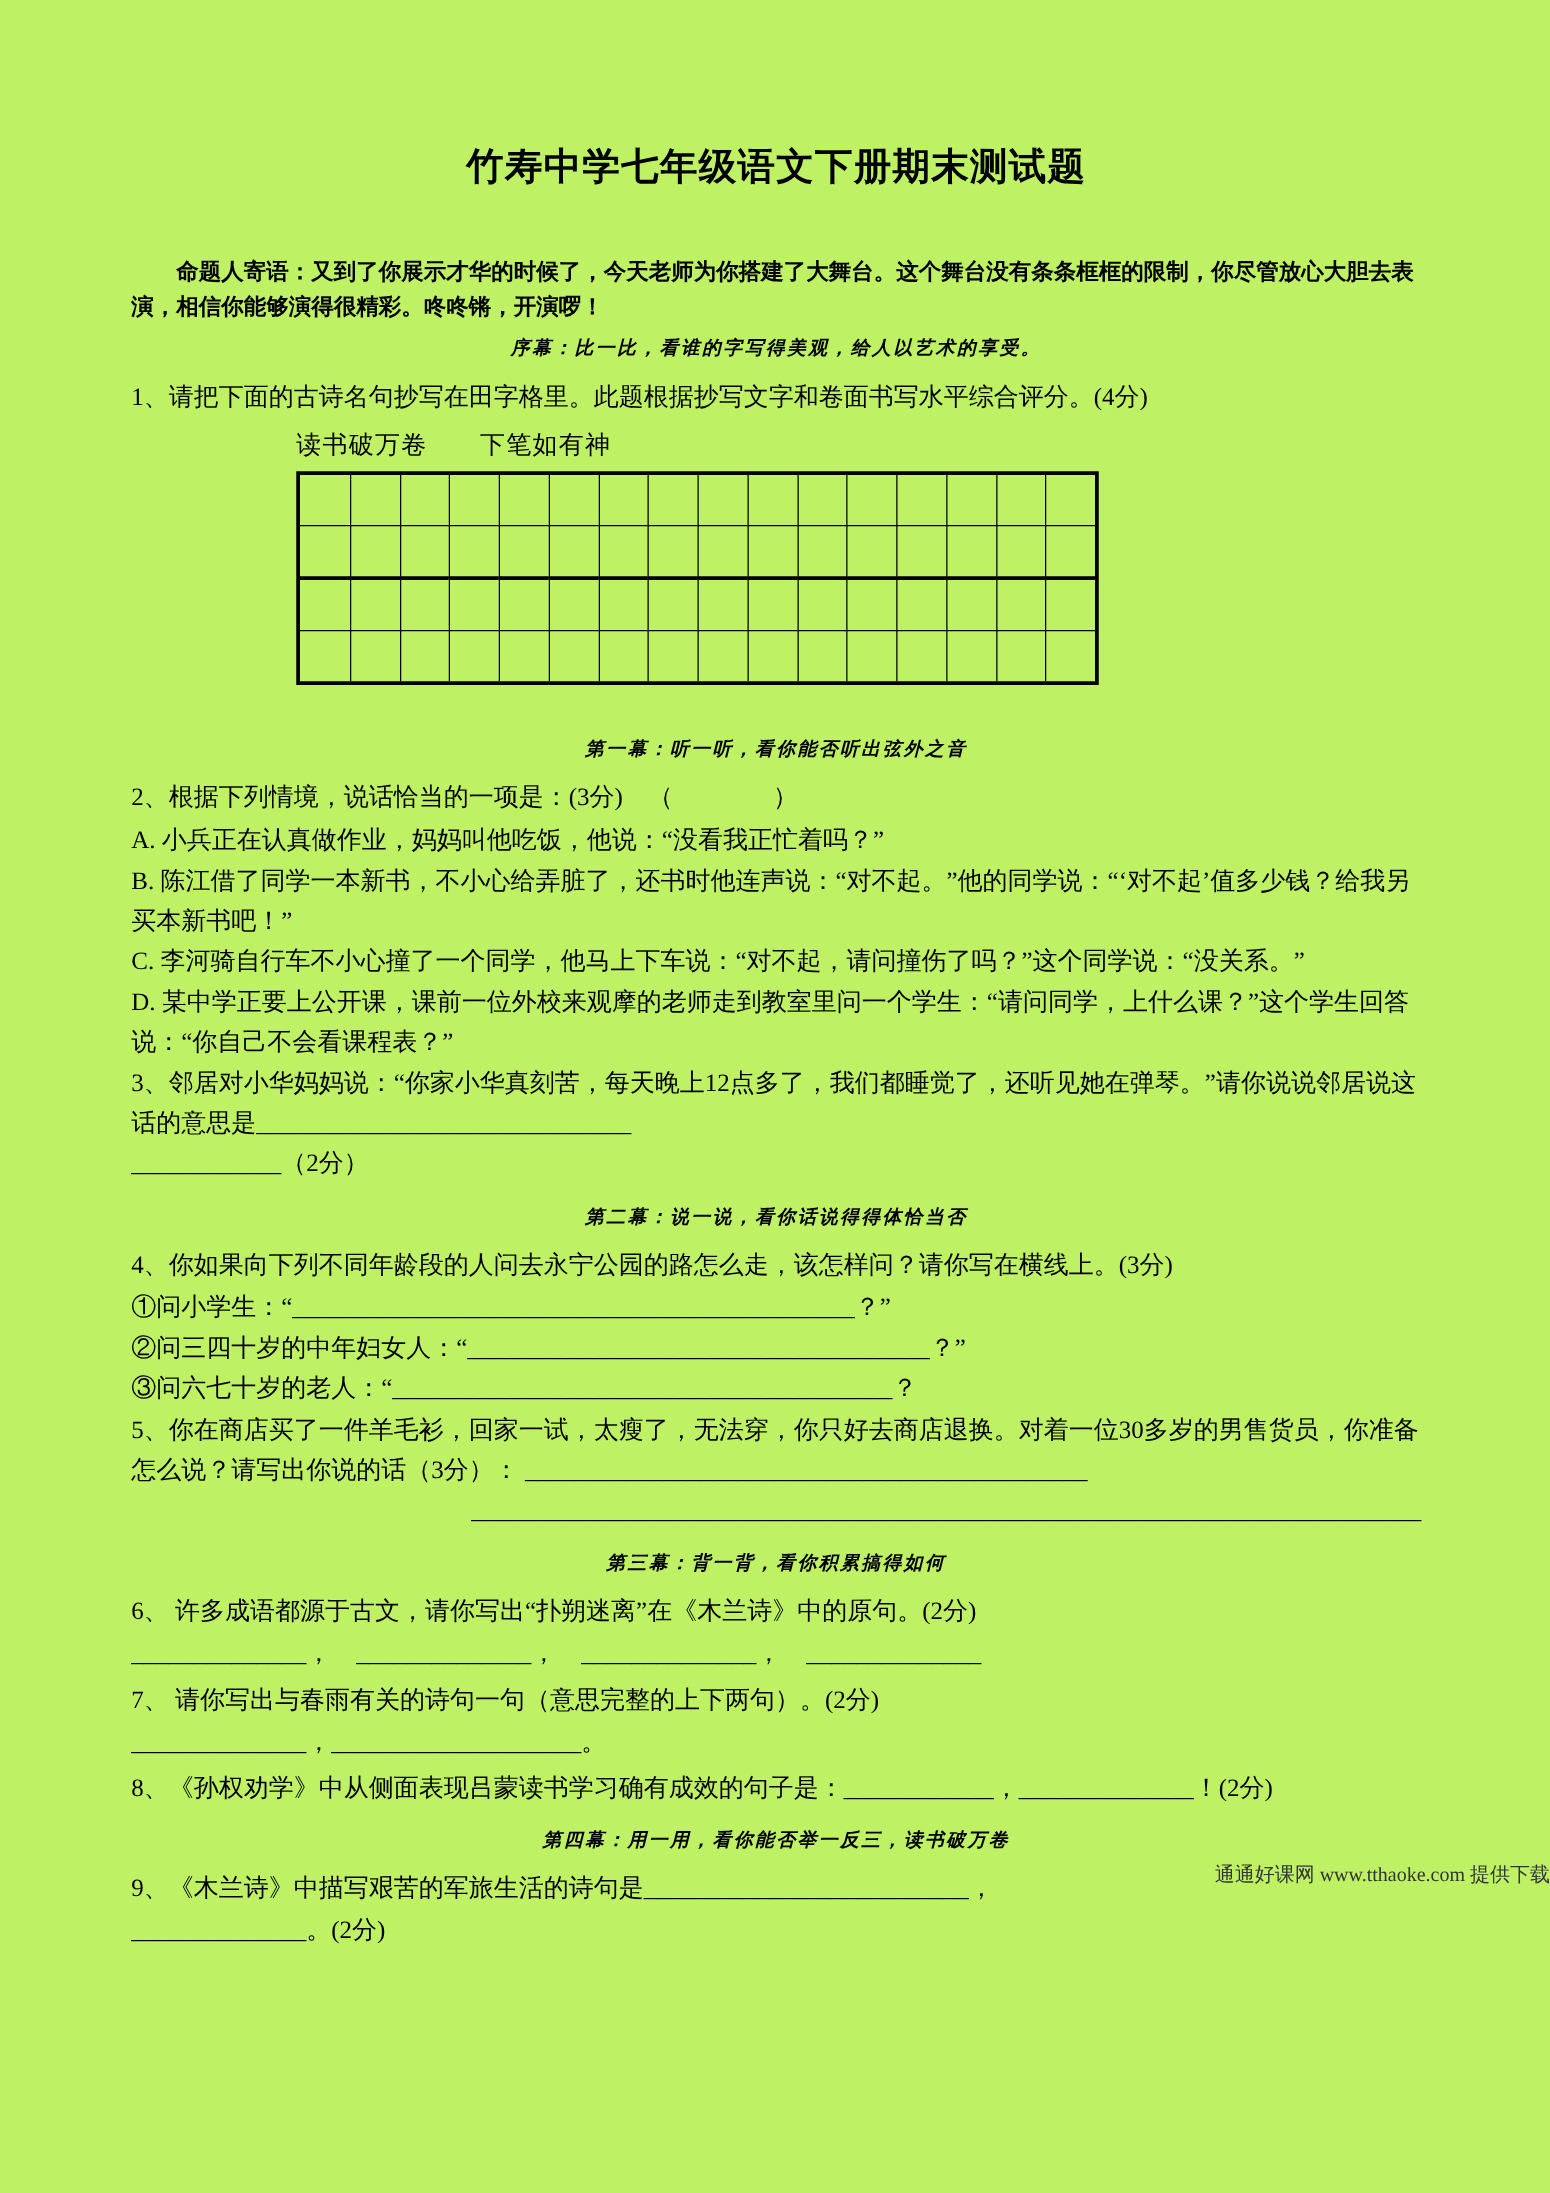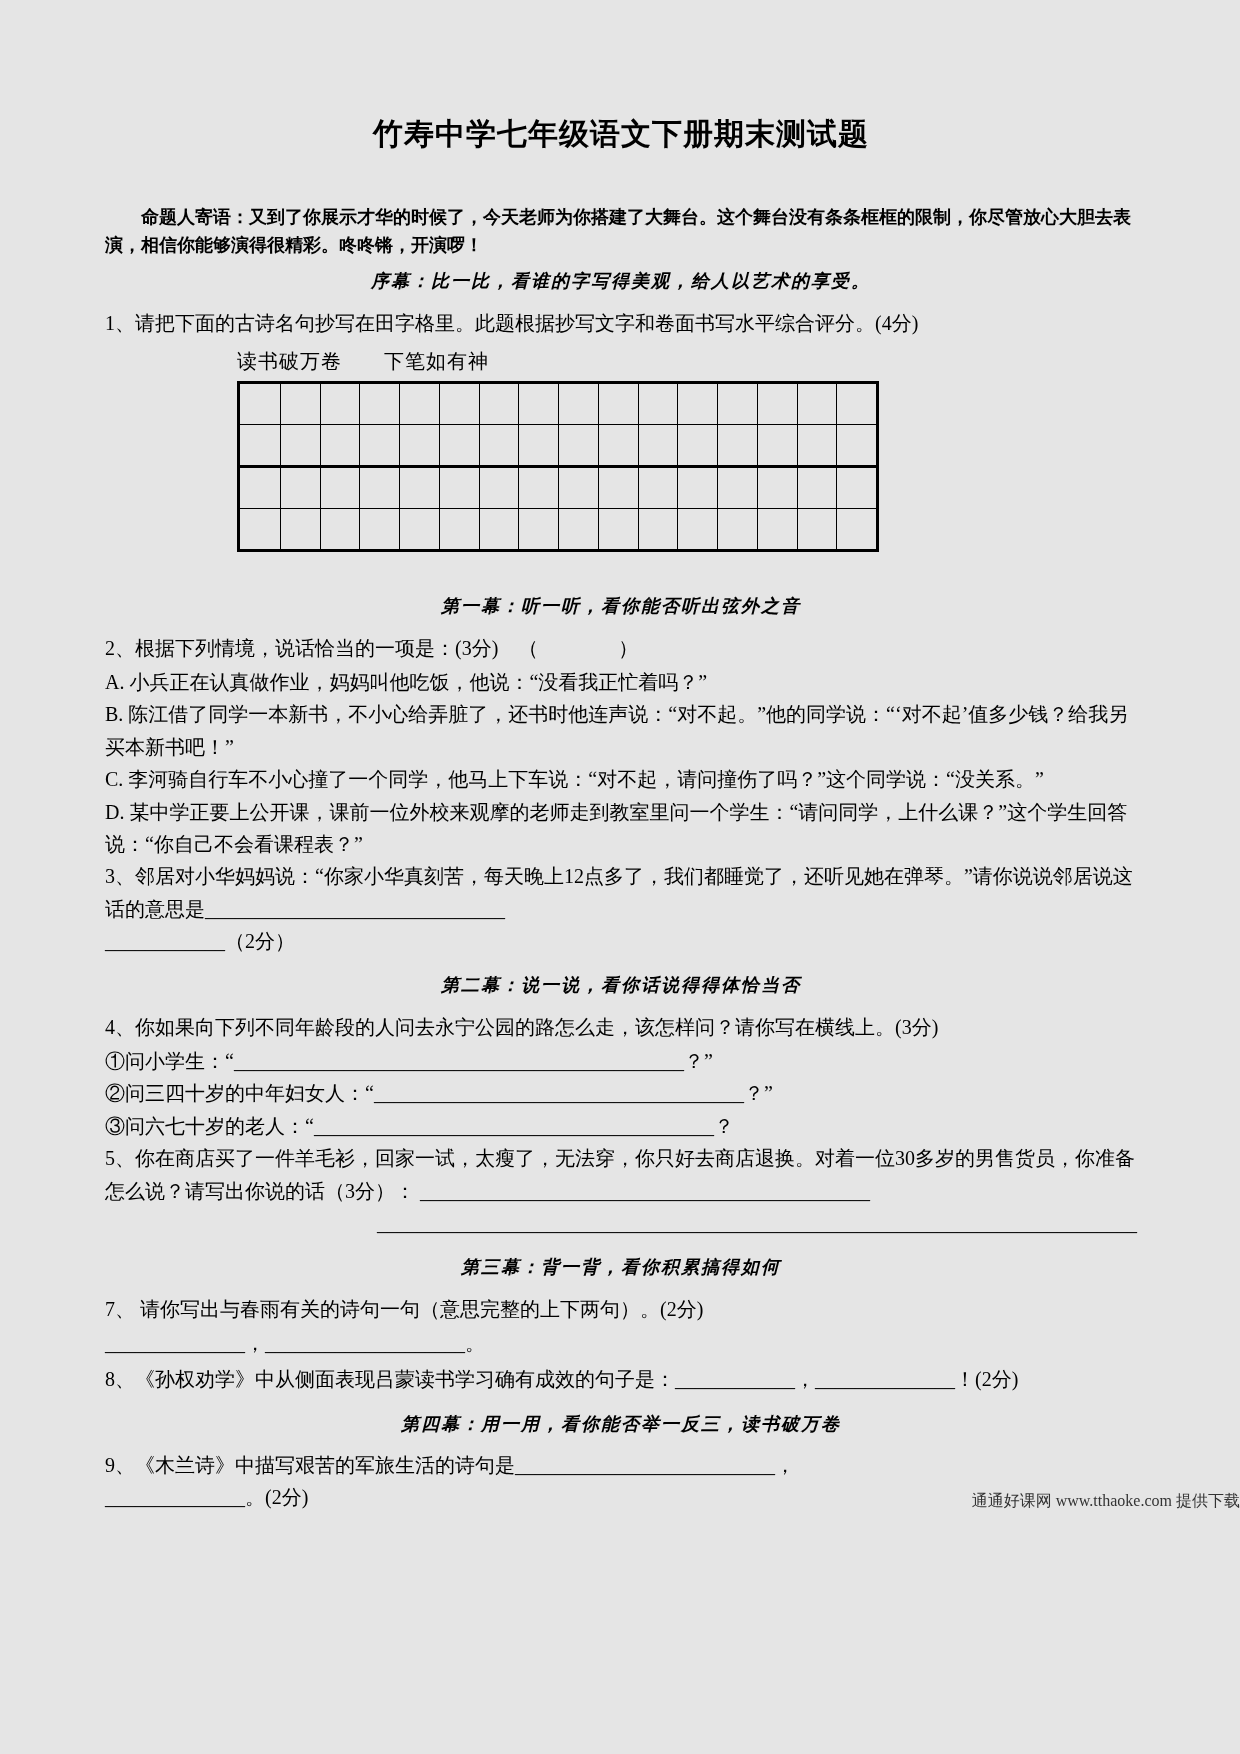--- a/index.html
+++ b/index.html
@@ -1,20 +1,20 @@
 <!DOCTYPE html>
 <html><head>
 <meta charset="utf-8">
 <style>
   html,body{margin:0;padding:0;background:#ffffff;}
   .page{
     position:relative;
     width:1240px;height:1754px;
     margin:0 auto;
-    background:#e5e5e5;
+    background:#bef264;
     color:#000;
     font-family:"Liberation Serif","DejaVu Serif",serif;
     font-size:20px;
     line-height:1.62;
     box-sizing:border-box;
     padding:96px 103px 0 105px;
     overflow:hidden;
   }
   .doc-title{
     text-align:center;
@@ -27,21 +27,21 @@
     font-weight:bold;
     font-size:18px;
     text-indent:2em;
     margin:0 0 4px 0;
     line-height:1.58;
   }
   .script-heading{
     text-align:center;
     font-weight:bold;
     font-style:italic;
-    font-size:18px;
+    font-size:15px;
     letter-spacing:2px;
     margin:8px 0 10px 0;
   }
   p{margin:0;}
   .stem{margin:4px 0 2px 0;}
   .copy-text{margin:6px 0 4px 132px; letter-spacing:1px;}
   .copy-grid{
     display:grid;
     width:636px;
     border:3px solid #000;
@@ -170,20 +170,24 @@
     <p>③问六七十岁的老人：“________________________________________？</p>
   </div>
 
   <div>
     <p>5、你在商店买了一件羊毛衫，回家一试，太瘦了，无法穿，你只好去商店退换。对着一位30多岁的男售货员，你准备怎么说？请写出你说的话（3分）： _____________________________________________</p>
     <p class="rule-line">____________________________________________________________________________</p>
   </div>
 
   <p class="script-heading act">第三幕：背一背，看你积累搞得如何</p>
 
+  <div>
+    <p class="stem">6、 许多成语都源于古文，请你写出“扑朔迷离”在《木兰诗》中的原句。(2分)</p>
+    <p>______________，　______________，　______________，　______________</p>
+  </div>
 
   <div>
     <p class="stem">7、 请你写出与春雨有关的诗句一句（意思完整的上下两句）。(2分)</p>
     <p>______________，____________________。</p>
   </div>
 
   <div>
     <p class="stem">8、《孙权劝学》中从侧面表现吕蒙读书学习确有成效的句子是：____________，______________！(2分)</p>
   </div>
 

